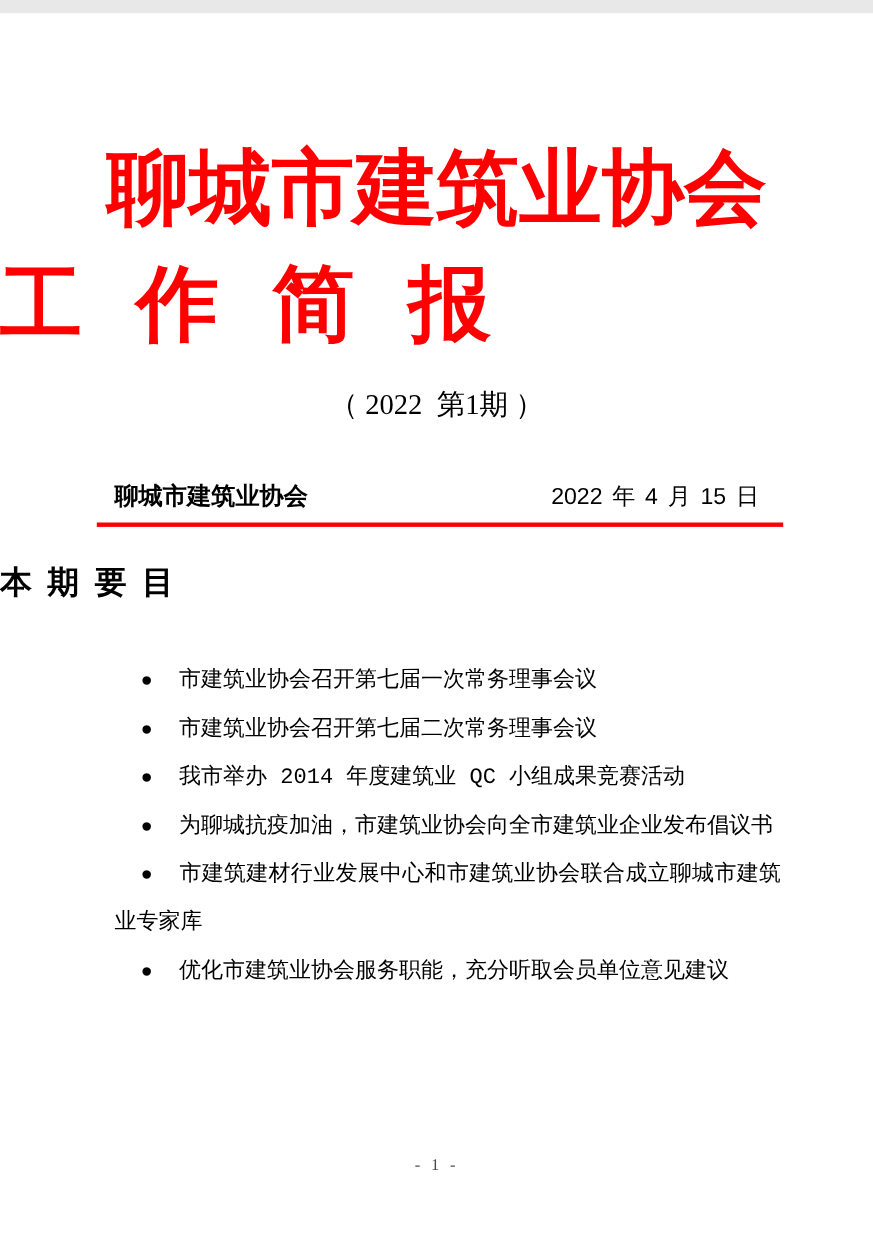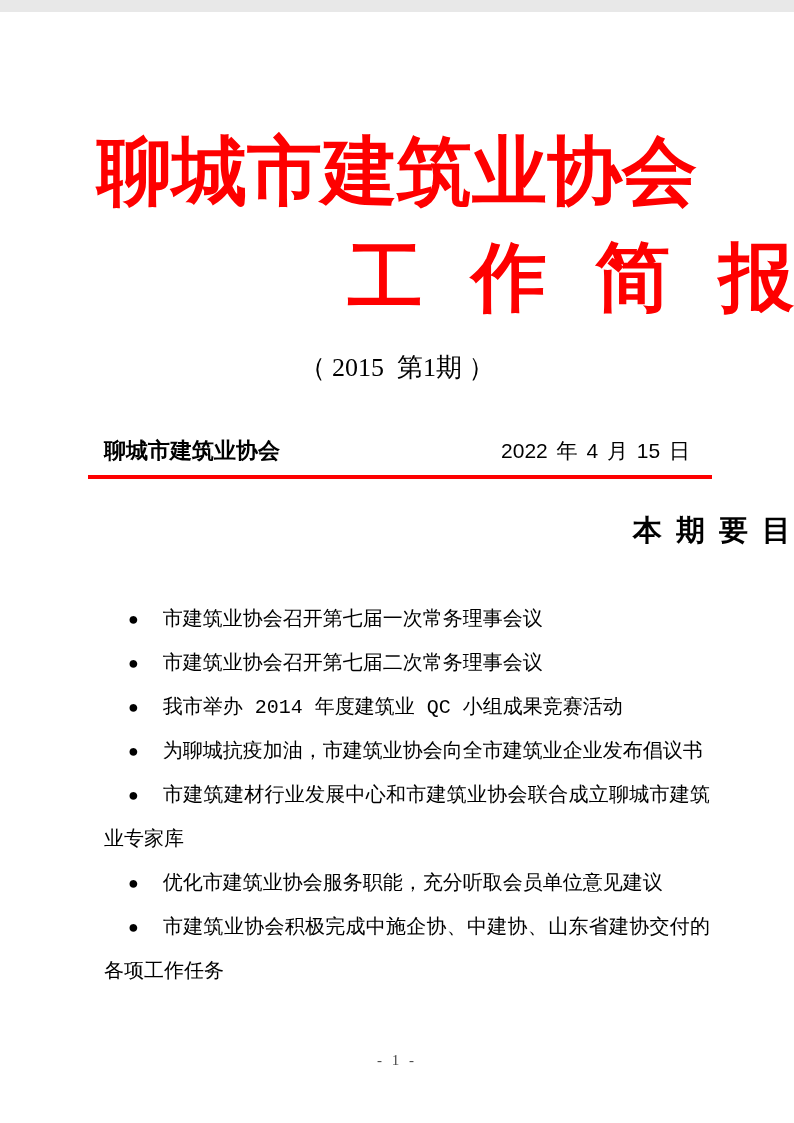--- a/index.html
+++ b/index.html
@@ -26,21 +26,21 @@
     line-height: 96px;
     color: #fe0000;
     letter-spacing: 0px;
     white-space: pre;
   }
   .title2 {
     position: absolute;
     top: 218px; left: 0;
     width: 100%;
     margin: 0;
-    text-align: right;
+    text-align: left;
     font-family: "Liberation Serif", serif;
     font-weight: bold;
     font-size: 75px;
     line-height: 96px;
     color: #fe0000;
     word-spacing: 30px;
     white-space: pre;
   }
   .issue {
     position: absolute;
@@ -79,21 +79,21 @@
     left: 88px;
     width: 624px;
     height: 4px;
     background: #fe0000;
   }
   .toc-heading {
     position: absolute;
     top: 497px; left: 0;
     width: 100%;
     margin: 0;
-    text-align: right;
+    text-align: left;
     font-family: "Liberation Sans", sans-serif;
     font-weight: bold;
     font-size: 29px;
     line-height: 42px;
     letter-spacing: 3px;
     white-space: pre;
     color: #000;
   }
   .toc-list {
     position: absolute;
@@ -126,36 +126,35 @@
 </style>
 </head>
 <body>
 
 <div class="page">
 
   <h1 class="title1">聊城市建筑业协会</h1>
 
   <h1 class="title2">工 作 简 报</h1>
 
-  <div class="issue">（ 2015  第1期 ）</div>
+  <div class="issue">（ 2022  第1期 ）</div>
 
   <div class="info-row">
     <span class="org">聊城市建筑业协会</span>
     <span class="date">2022 年 4 月 15 日</span>
   </div>
 
   <div class="rule"></div>
 
   <h2 class="toc-heading">本 期 要 目</h2>
 
   <div class="toc-list">
     <div class="toc-item"><span class="bullet">●</span><span>市建筑业协会召开第七届一次常务理事会议</span></div>
     <div class="toc-item"><span class="bullet">●</span><span>市建筑业协会召开第七届二次常务理事会议</span></div>
     <div class="toc-item"><span class="bullet">●</span><span>我市举办 2014 年度建筑业 QC 小组成果竞赛活动</span></div>
     <div class="toc-item"><span class="bullet">●</span><span>为聊城抗疫加油，市建筑业协会向全市建筑业企业发布倡议书</span></div>
     <div class="toc-item"><span class="bullet">●</span><span>市建筑建材行业发展中心和市建筑业协会联合成立聊城市建筑业专家库</span></div>
     <div class="toc-item"><span class="bullet">●</span><span>优化市建筑业协会服务职能，充分听取会员单位意见建议</span></div>
-    <div class="toc-item"><span class="bullet">●</span><span>市建筑业协会积极完成中施企协、中建协、山东省建协交付的各项工作任务</span></div>
   </div>
 
   <div class="footer">- 1 -</div>
 
 </div>
 
 </body></html>

